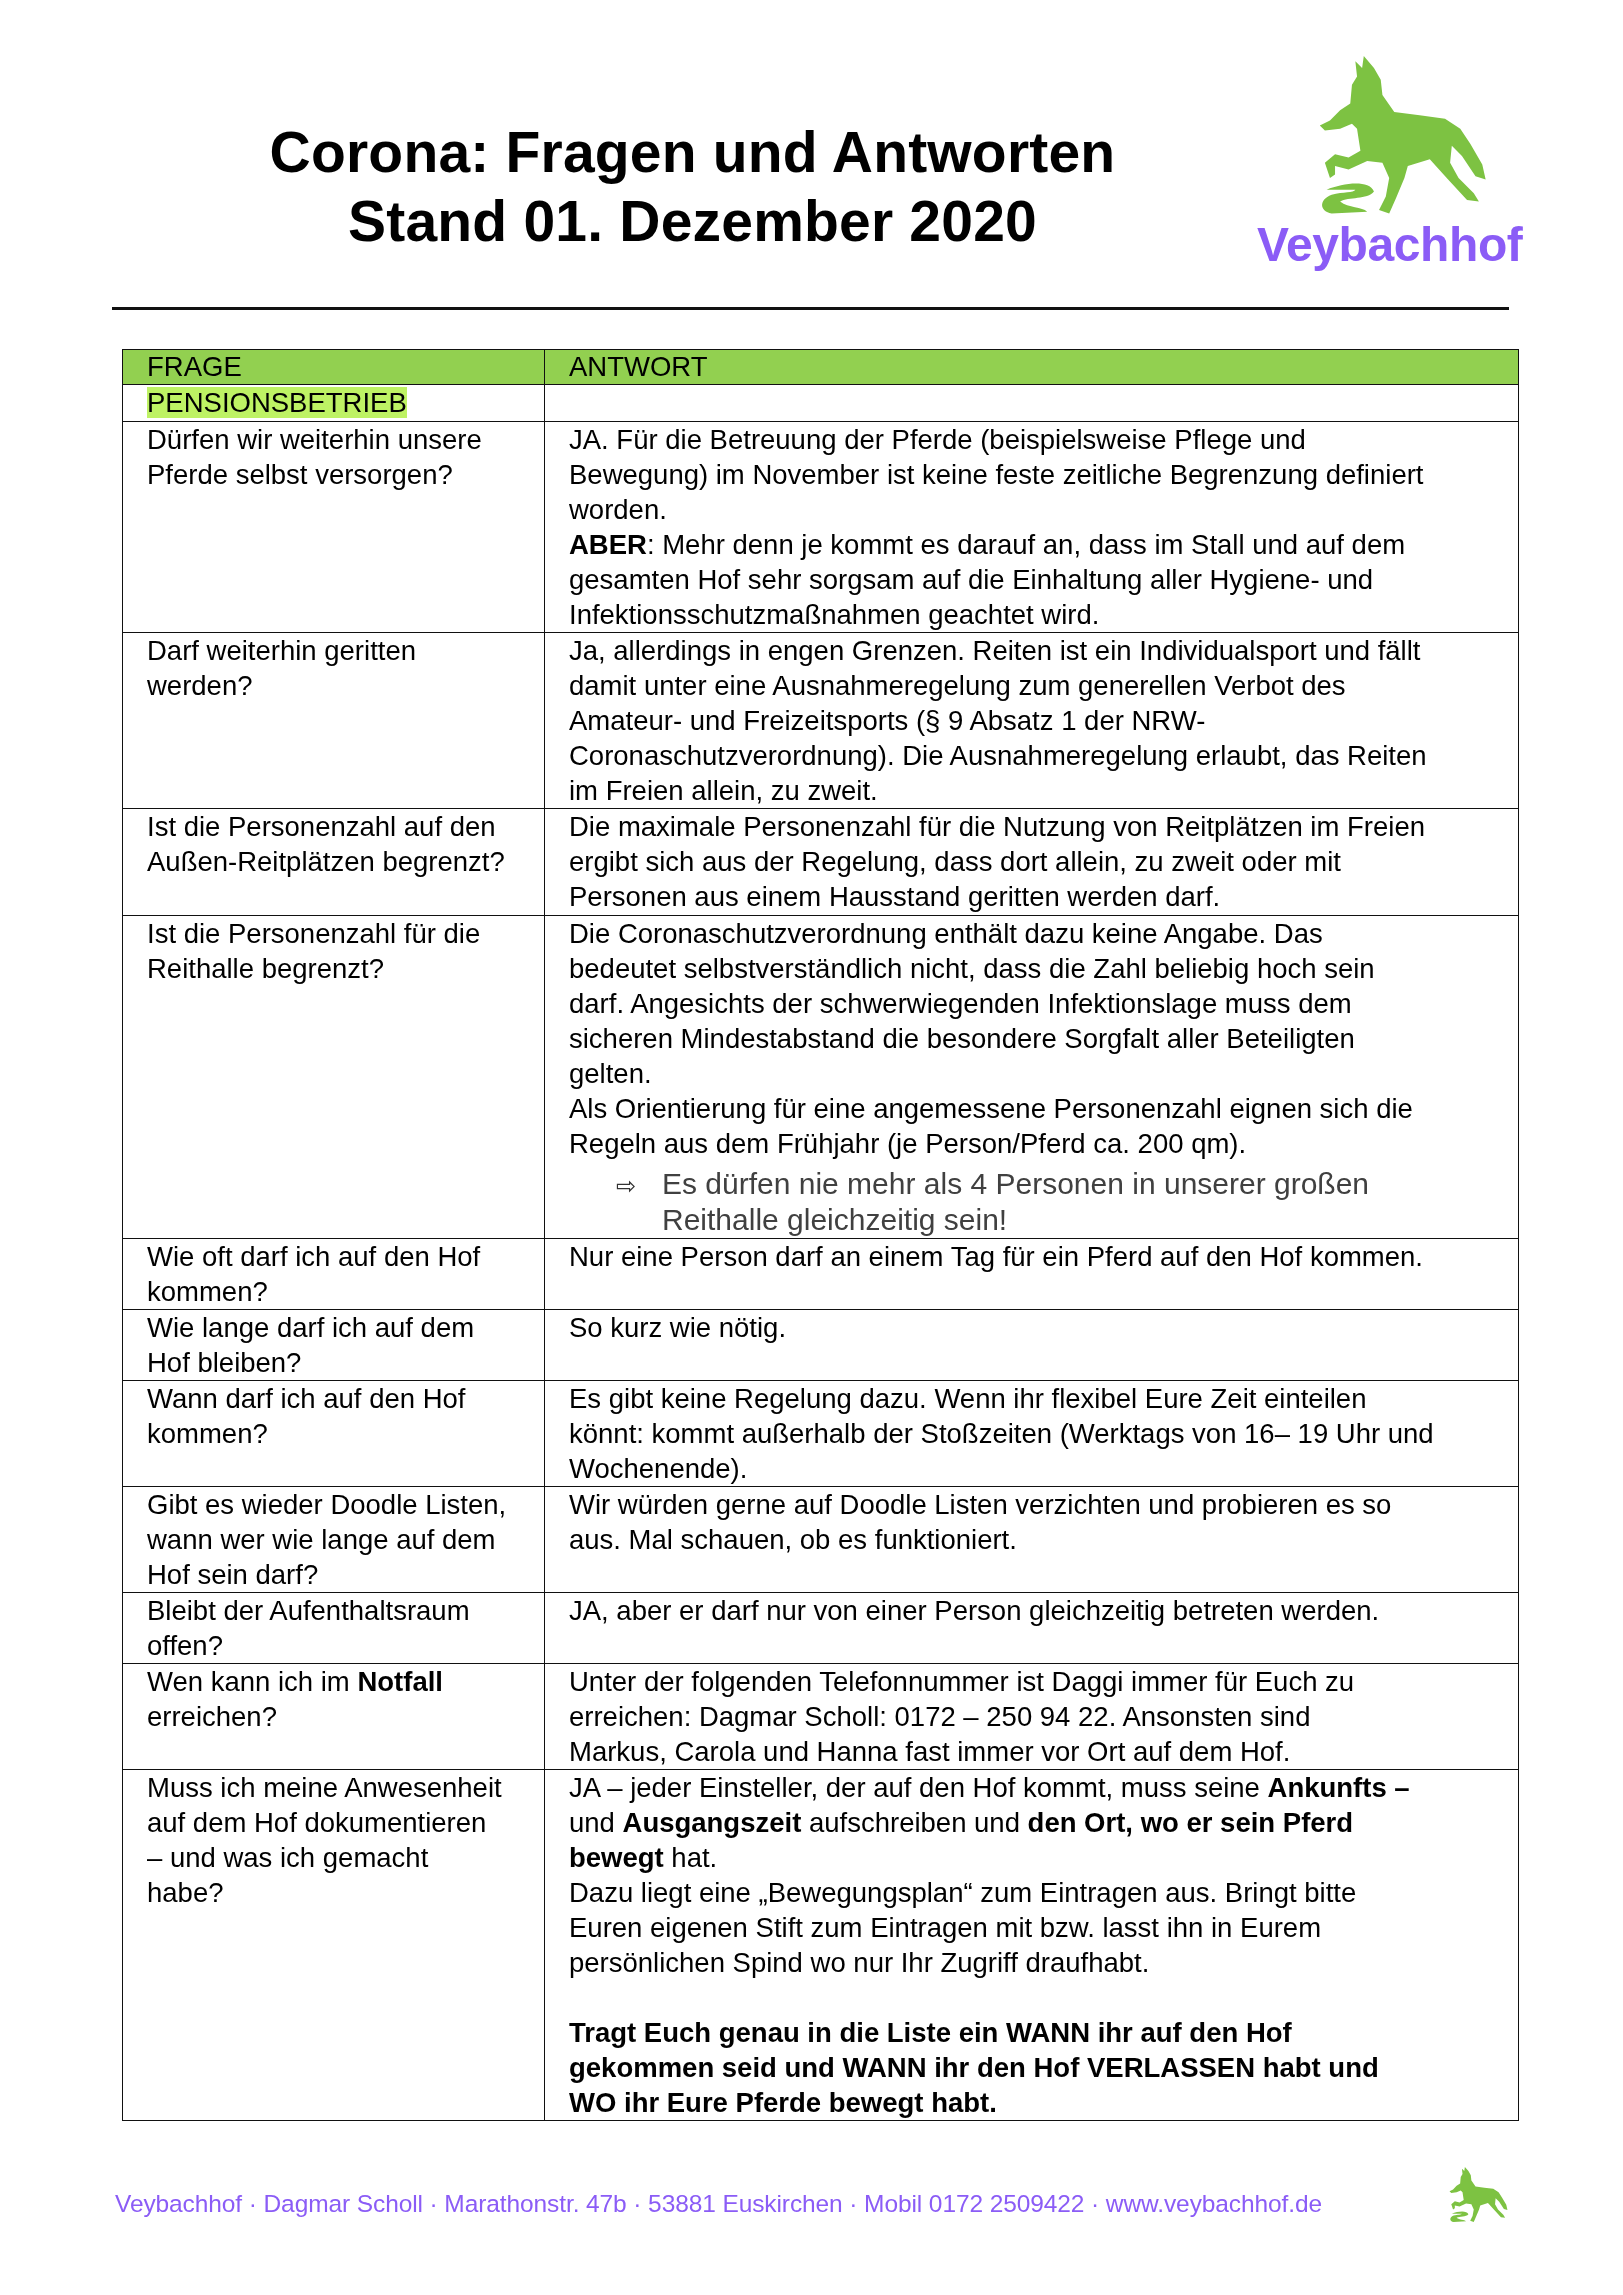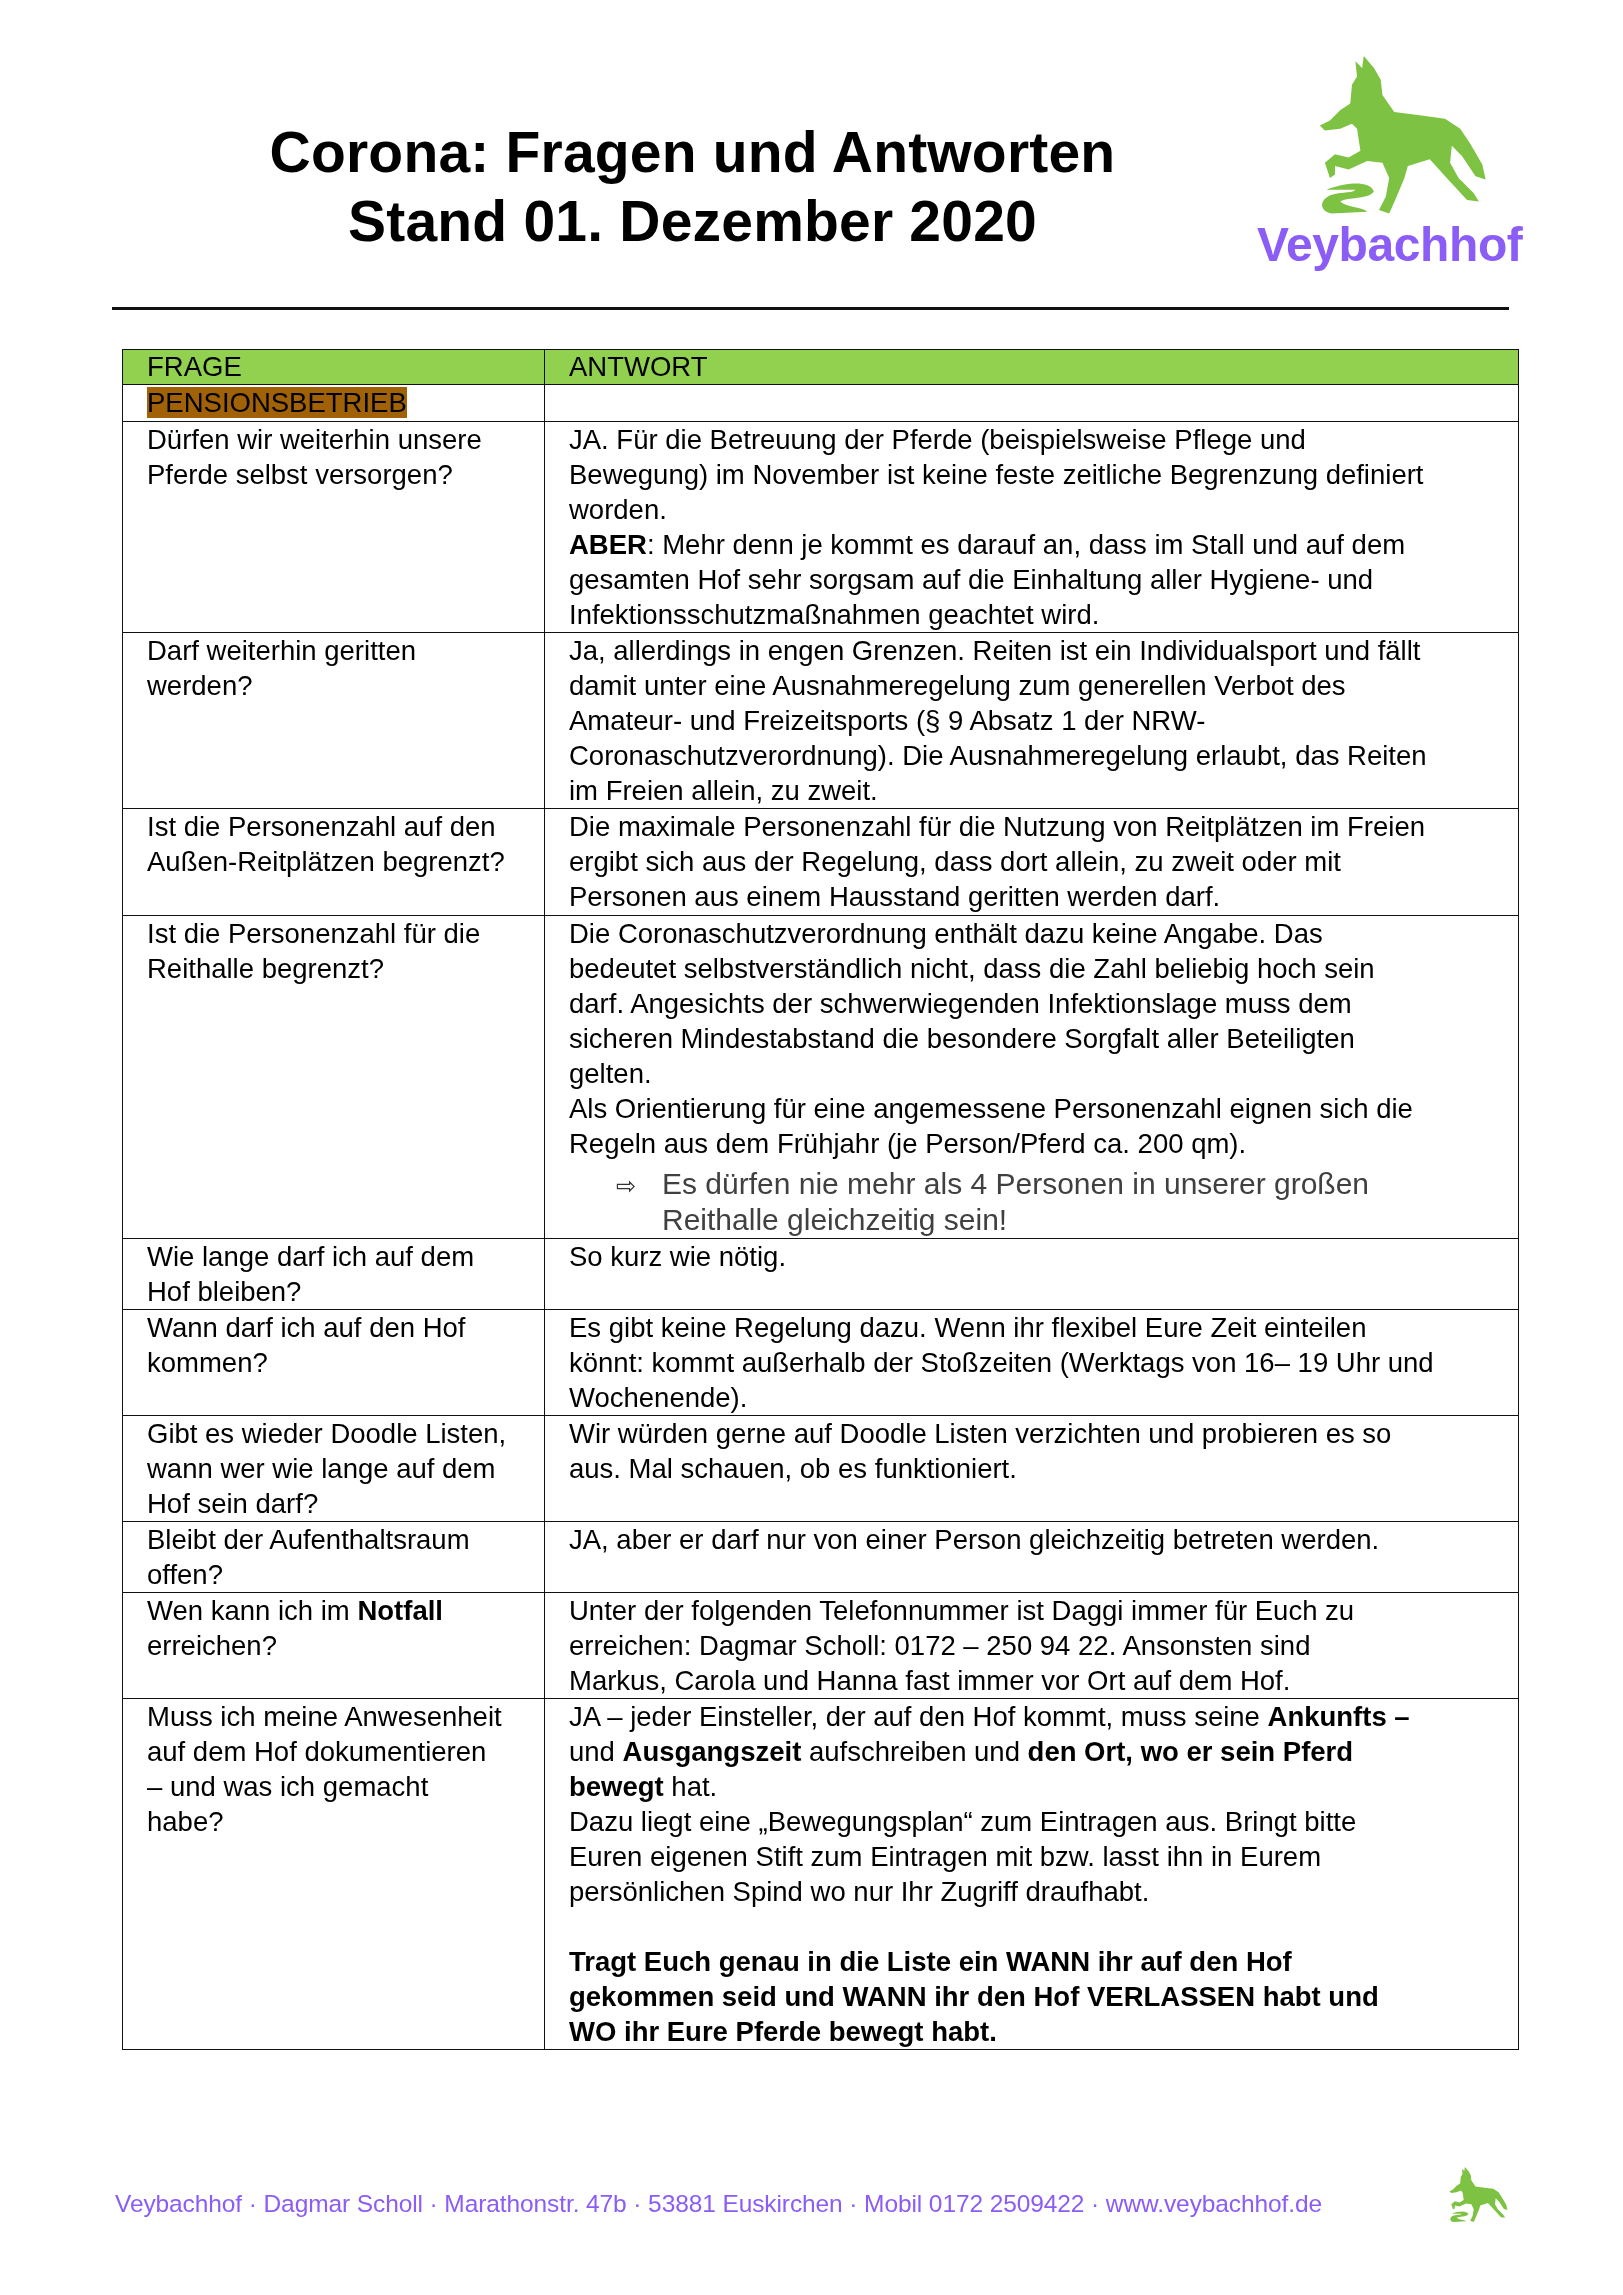--- a/index.html
+++ b/index.html
@@ -14,21 +14,21 @@
                color: #8b5cf6; letter-spacing: -0.4px; white-space: nowrap; }
   .rule { position: absolute; left: 112px; width: 1397px; top: 307px; height: 3.4px; background: #111; }
 
   table.faq { position: absolute; left: 122px; top: 349px; width: 1396px;
               border-collapse: collapse; table-layout: fixed; }
   table.faq td { border: 1.7px solid #111; vertical-align: top; padding: 0 0 0 24px;
                  font-size: 27.5px; line-height: 35px; }
   table.faq col.q { width: 422px; }
   table.faq col.a { width: 974px; }
   tr.head td { background: #92d050; height: 34px; line-height: 34px; }
-  .hl { background: #a16207; }
+  .hl { background: #bef264; }
   .cell-text { white-space: pre-line; }
   .bullet { display: flex; margin-left: 47px; margin-top: 5px; color: #404040;
             font-size: 30px; line-height: 36px; }
   .bullet .arrow { width: 46px; flex: 0 0 46px; font-size: 24px; color: #333; padding-top: 1.7px; }
   .bullet .btext { white-space: pre-line; }
   .footer { position: absolute; left: 115px; top: 2190px; font-size: 24.5px; color: #8b5cf6;
             white-space: nowrap; letter-spacing: -0.1px; }
   .footer-logo { position: absolute; left: 1443px; top: 2165px; }
   b { font-weight: bold; }
 </style>
@@ -116,20 +116,29 @@
 gelten.
 Als Orientierung für eine angemessene Personenzahl eignen sich die
 Regeln aus dem Frühjahr (je Person/Pferd ca. 200 qm).</span></div>
           <div class="bullet">
             <span class="arrow">⇨</span>
             <span class="btext">Es dürfen nie mehr als 4 Personen in unserer großen
 Reithalle gleichzeitig sein!</span>
           </div>
         </td>
       </tr>
+      <tr style="height: 69px;">
+        <td>
+          <div class="cell-text"><span>Wie oft darf ich auf den Hof
+kommen?</span></div>
+        </td>
+        <td>
+          <div class="cell-text"><span>Nur eine Person darf an einem Tag für ein Pferd auf den Hof kommen.</span></div>
+        </td>
+      </tr>
       <tr style="height: 71px;">
         <td>
           <div class="cell-text"><span>Wie lange darf ich auf dem
 Hof bleiben?</span></div>
         </td>
         <td>
           <div class="cell-text"><span>So kurz wie nötig.</span></div>
         </td>
       </tr>
       <tr style="height: 106px;">

